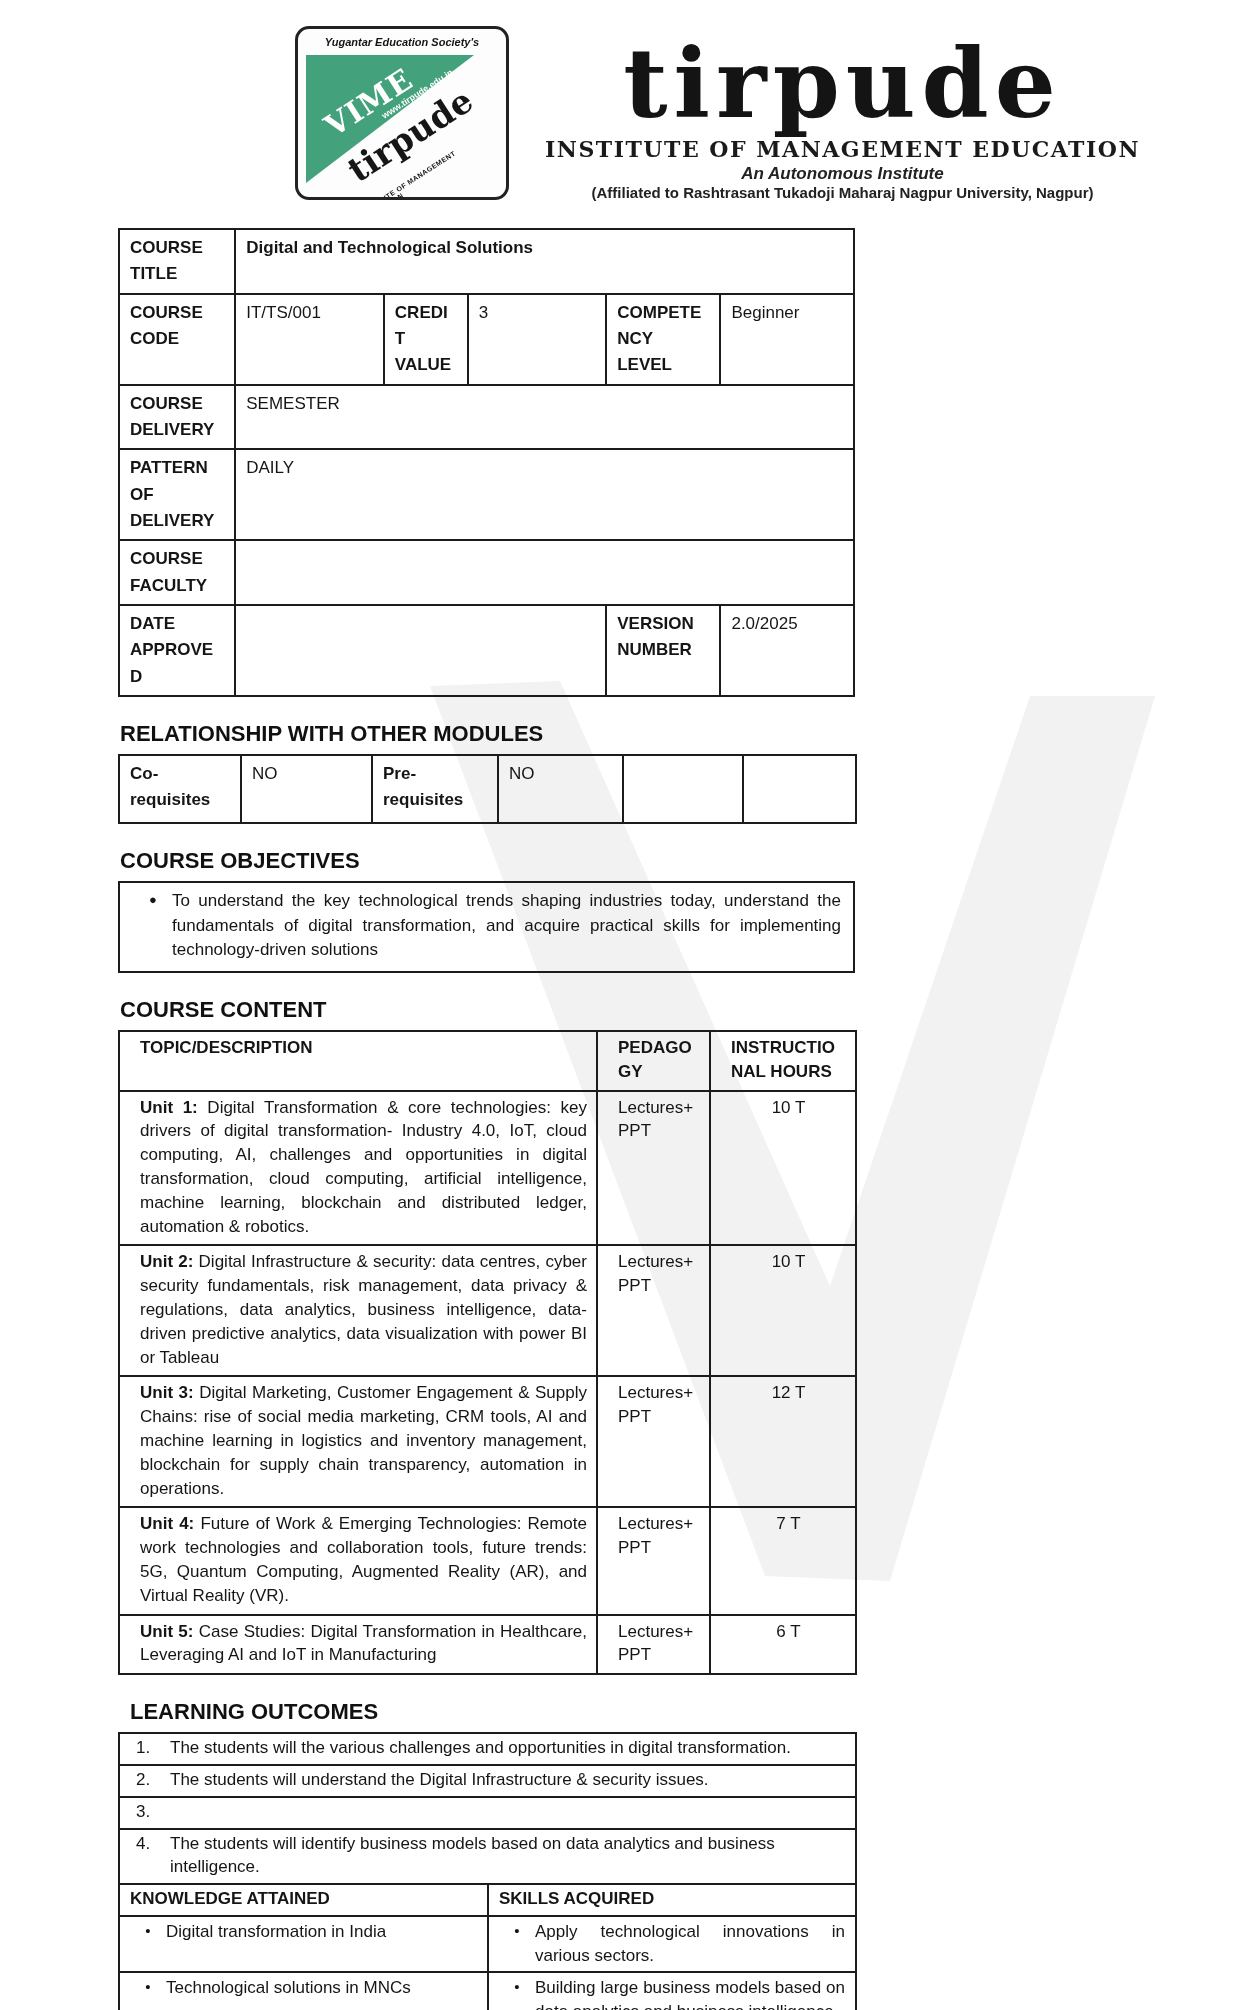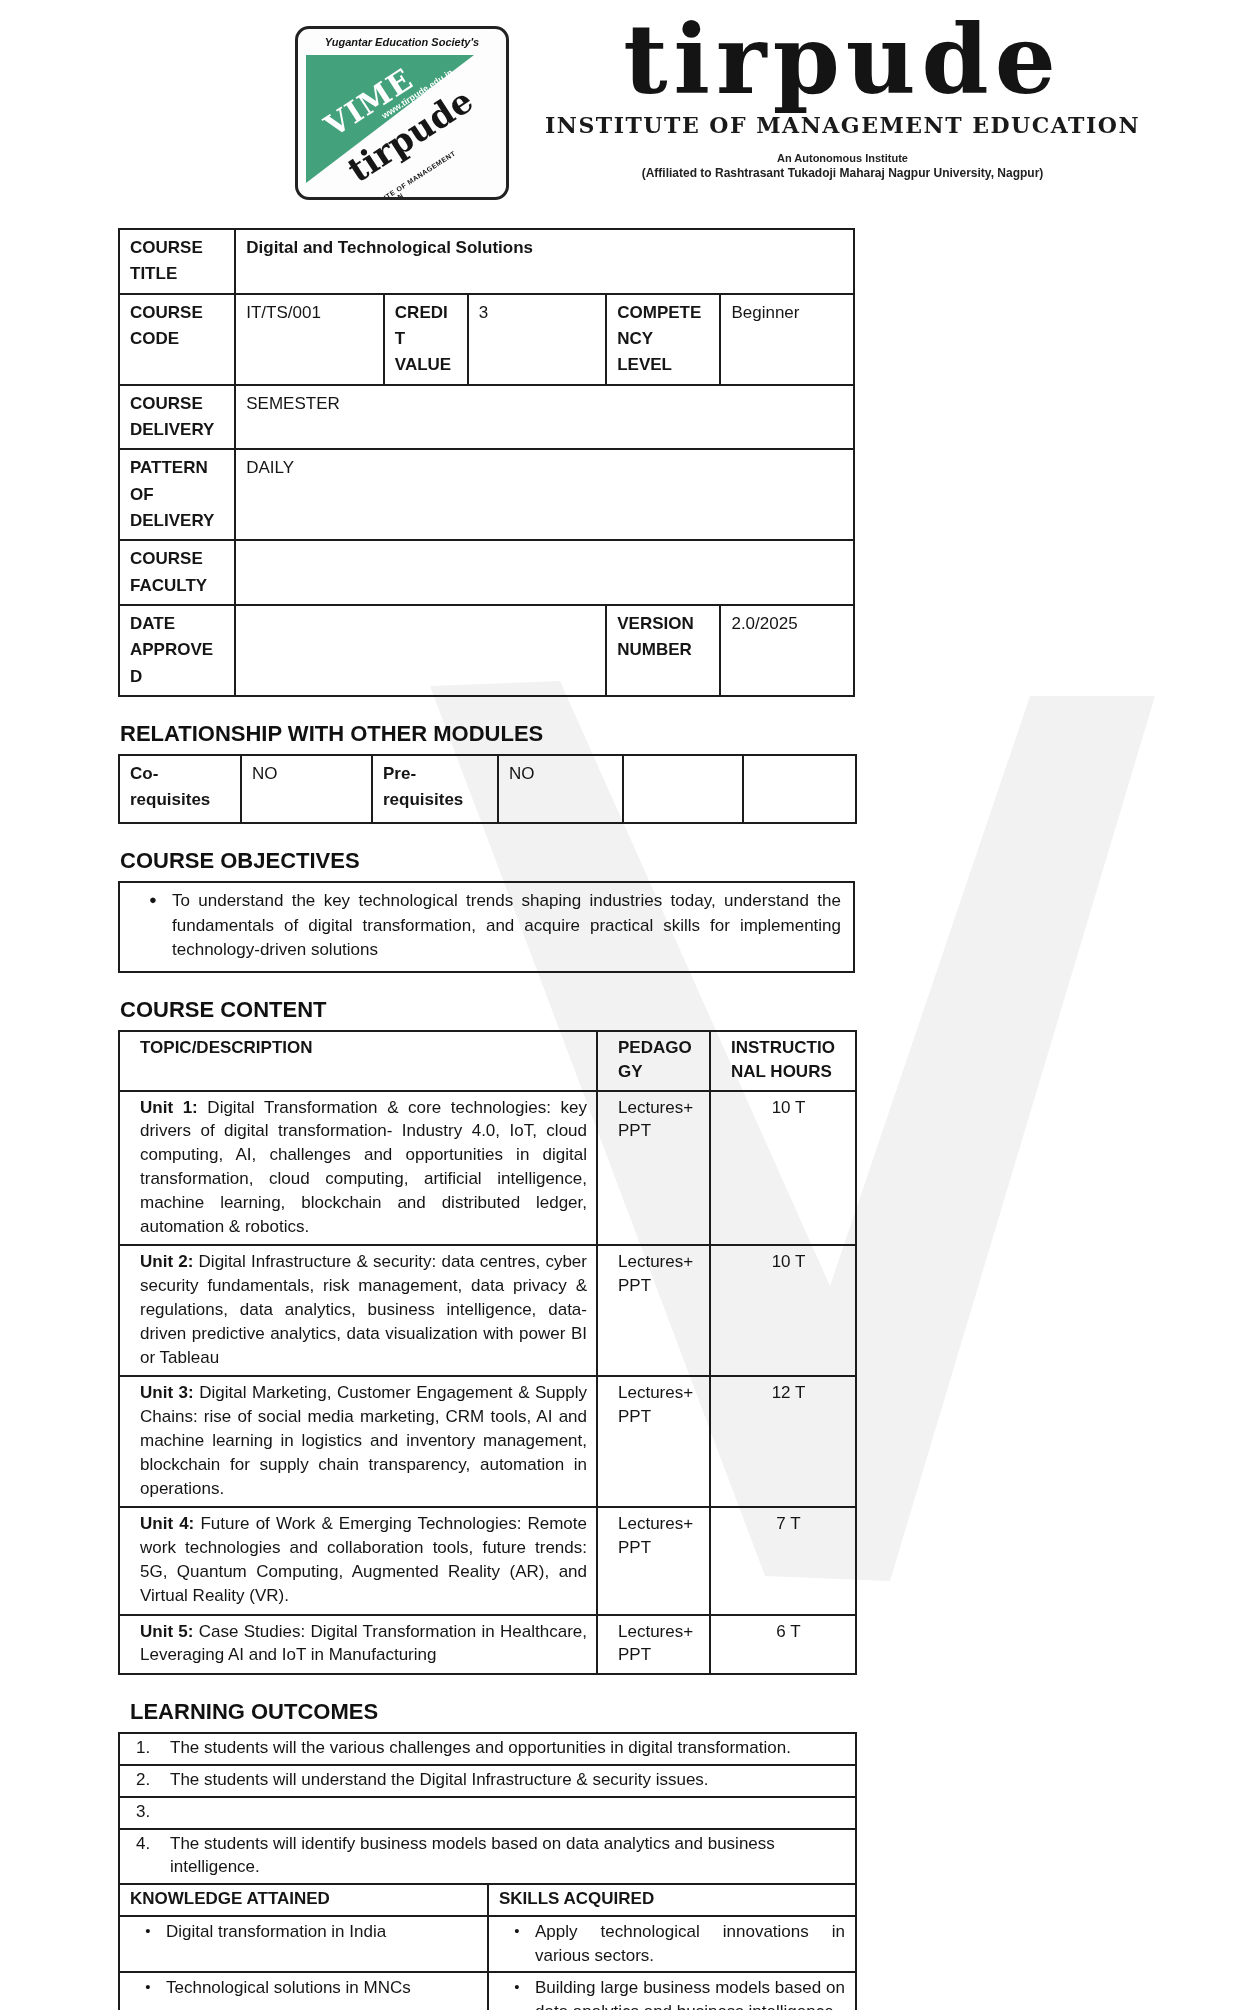--- a/index.html
+++ b/index.html
@@ -4,21 +4,21 @@
 <style>
   html,body{margin:0;padding:0;}
   body{
     width:1241px;height:2010px;background:#ffffff;color:#151515;
     font-family:"Liberation Sans",sans-serif;overflow:hidden;position:relative;
   }
   .page{position:relative;width:1241px;height:2010px;}
   
   .watermark{position:absolute;left:400px;top:600px;z-index:0;}
   
-  .hdr{display:flex;align-items:flex-start;margin:26px 0 0 295px;position:relative;z-index:1;}
+  .hdr{display:flex;align-items:flex-end;margin:26px 0 0 295px;position:relative;z-index:1;}
   .logo-box{
     position:relative;width:208px;height:168px;border:3px solid #222;border-radius:14px;
     overflow:hidden;background:#fdfdfd;flex:0 0 auto;
   }
   .society{position:absolute;top:7px;left:0;right:0;text-align:center;
     font-size:11px;font-weight:700;font-style:italic;}
   .tri{position:absolute;left:8px;top:26px;width:168px;height:128px;
     clip-path:polygon(0 0,100% 0,0 100%);}
   .vime{position:absolute;left:22px;top:56px;transform:rotate(-33deg);
     color:#fff;font-weight:700;font-size:30px;letter-spacing:1px;font-family:"DejaVu Serif",serif;}
@@ -26,22 +26,22 @@
     color:#fff;font-size:9px;font-weight:700;}
   .lw{position:absolute;left:42px;top:86px;transform:rotate(-33deg);
     color:#161616;font-weight:700;font-size:34px;font-family:"DejaVu Serif",serif;}
   .lsub{position:absolute;left:52px;top:138px;transform:rotate(-33deg);
     color:#161616;font-weight:700;font-size:7px;letter-spacing:.5px;}
   .brand{margin-left:36px;text-align:center;line-height:1;}
   .wordmark{font-family:"DejaVu Serif",serif;font-weight:700;font-size:96px;
     letter-spacing:6px;color:#141414;margin-top:-14px;}
   .inst{font-family:"DejaVu Serif",serif;font-weight:700;font-size:22px;
     letter-spacing:1.5px;margin-top:6px;color:#1a1a1a;}
-  .auto{font-size:11px;font-weight:700;margin-top:17px;color:#222;}
-  .affil{font-size:12px;font-weight:700;margin-top:3px;color:#222;}
+  .auto{font-size:17px;font-weight:700;margin-top:5px;color:#222;font-style:italic;}
+  .affil{font-size:15px;font-weight:700;margin-top:3px;color:#222;}
   
   .content{position:relative;z-index:1;margin-left:118px;width:737px;}
   h2{font-size:22px;font-weight:700;margin:24px 0 7px 2px;color:#111;}
   h2.indent{margin-left:12px;}
   table{border-collapse:collapse;table-layout:fixed;width:737px;background:transparent;}
   td,th{border:2px solid #1c1c1c;padding:5px 10px;vertical-align:top;
     font-size:17px;line-height:1.5;text-align:left;font-weight:400;color:#151515;
     overflow:hidden;word-wrap:break-word;}
   .lbl{font-weight:700;}
   .info-table td{line-height:1.55;}

